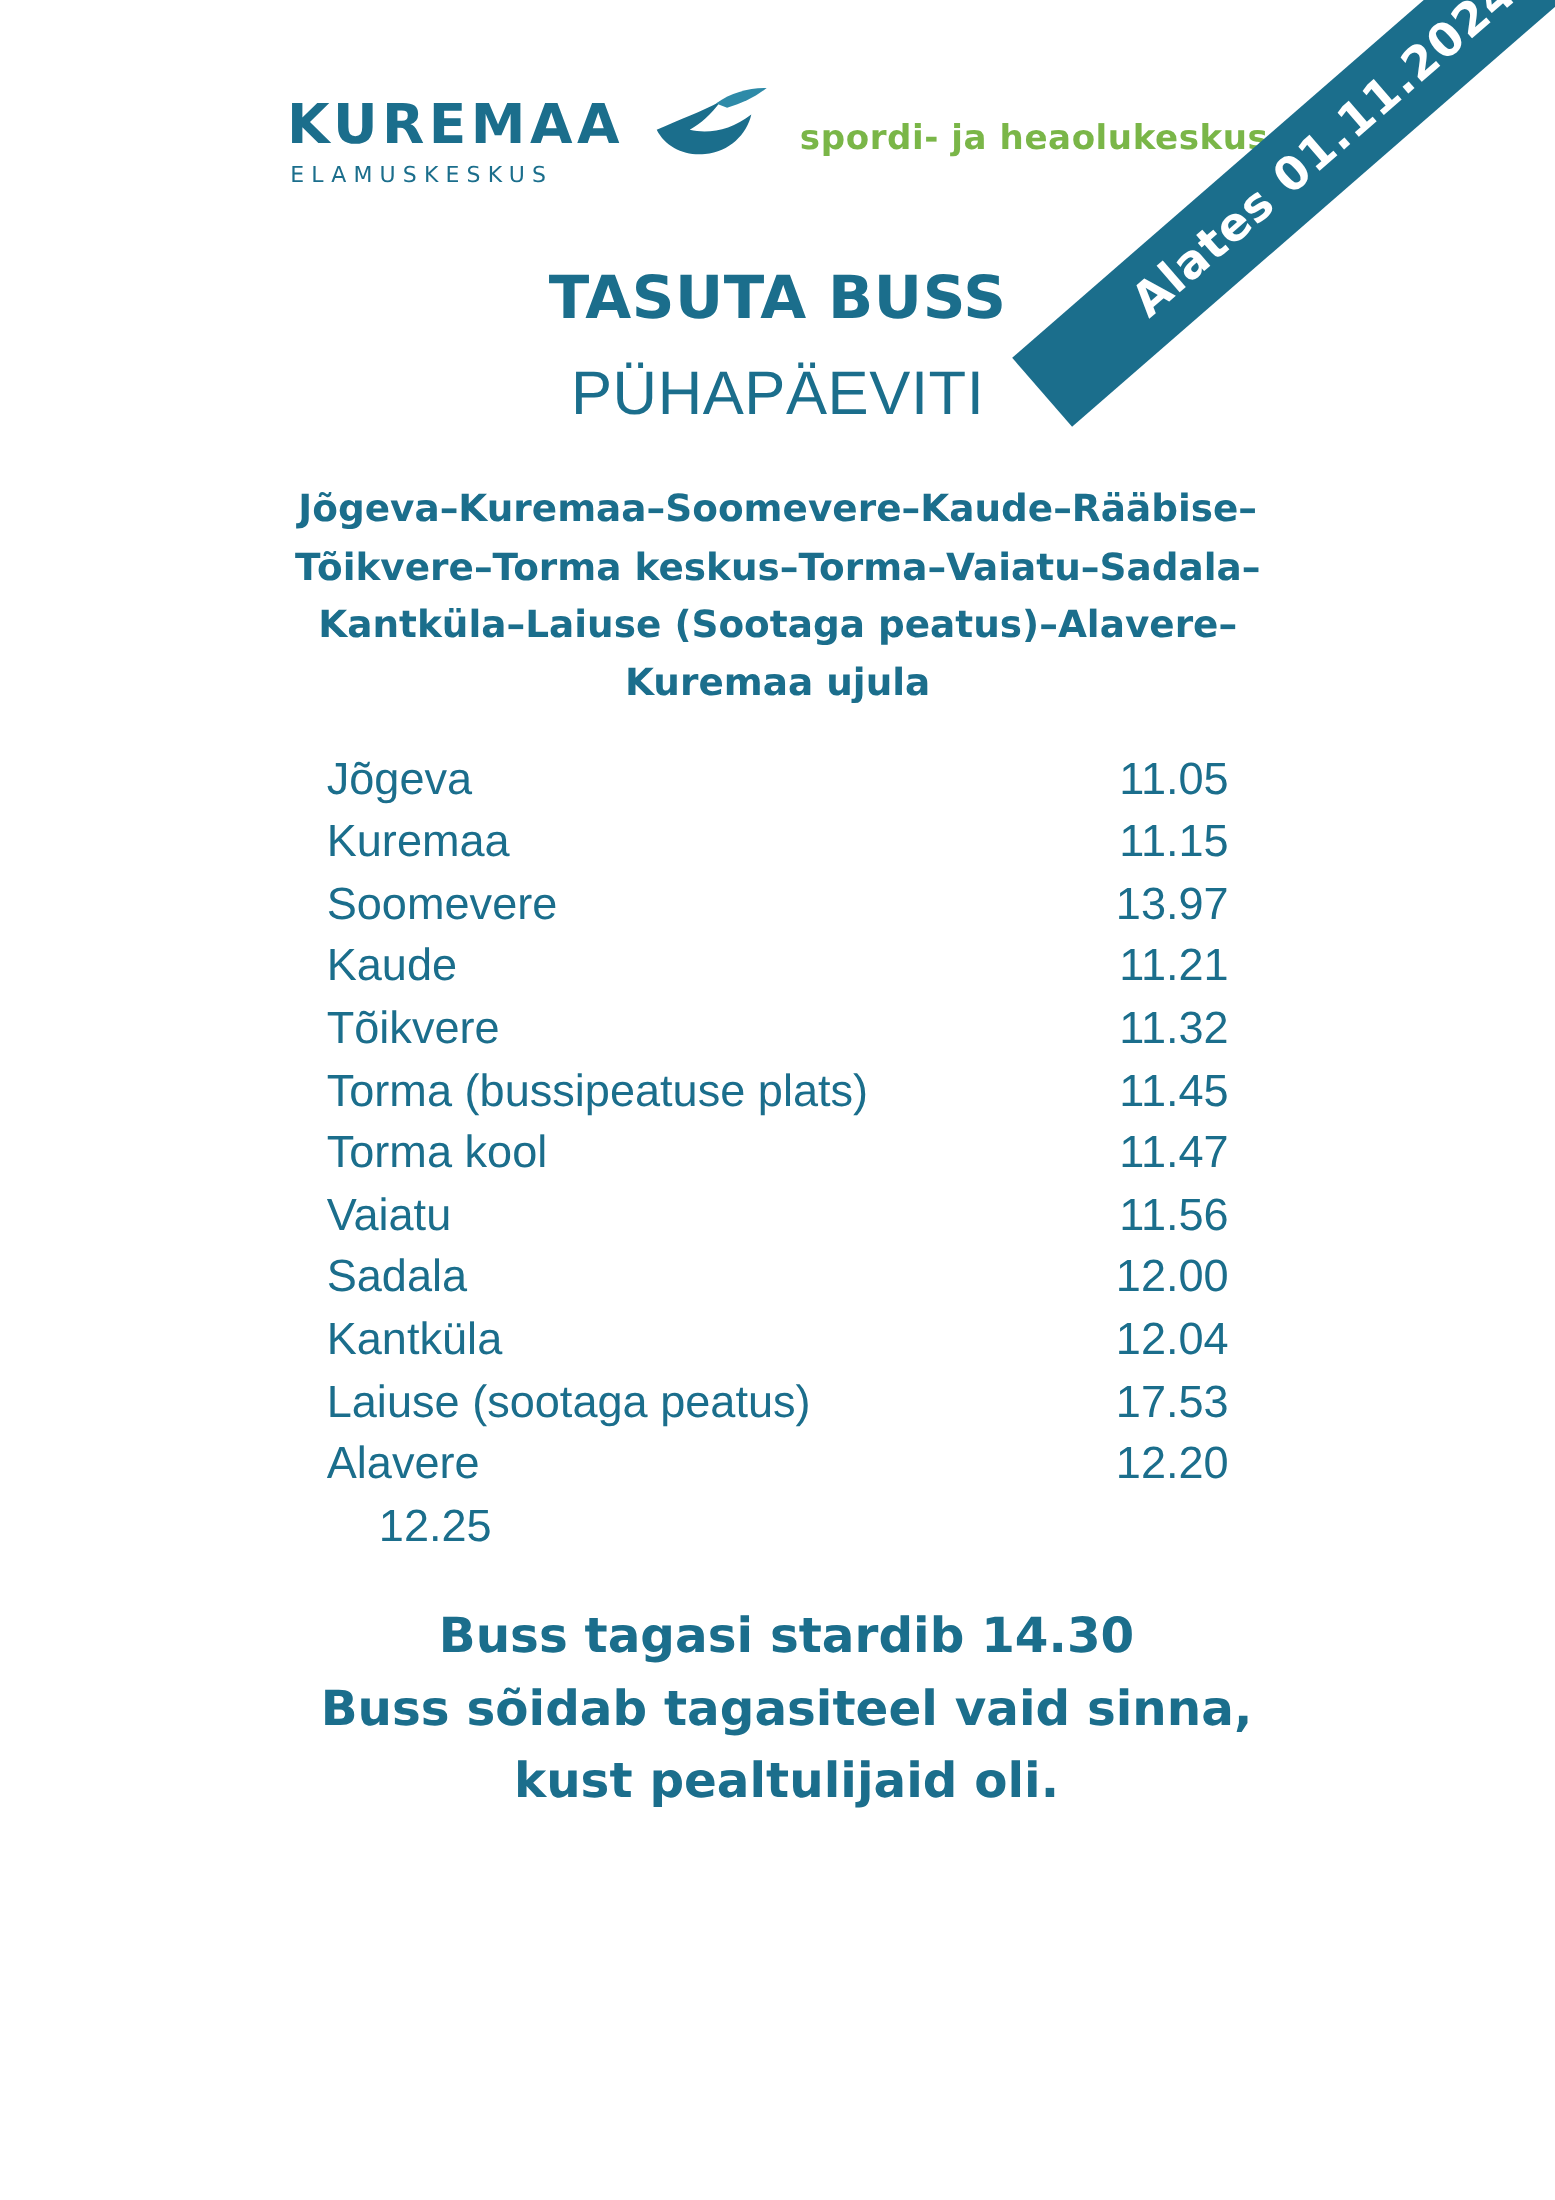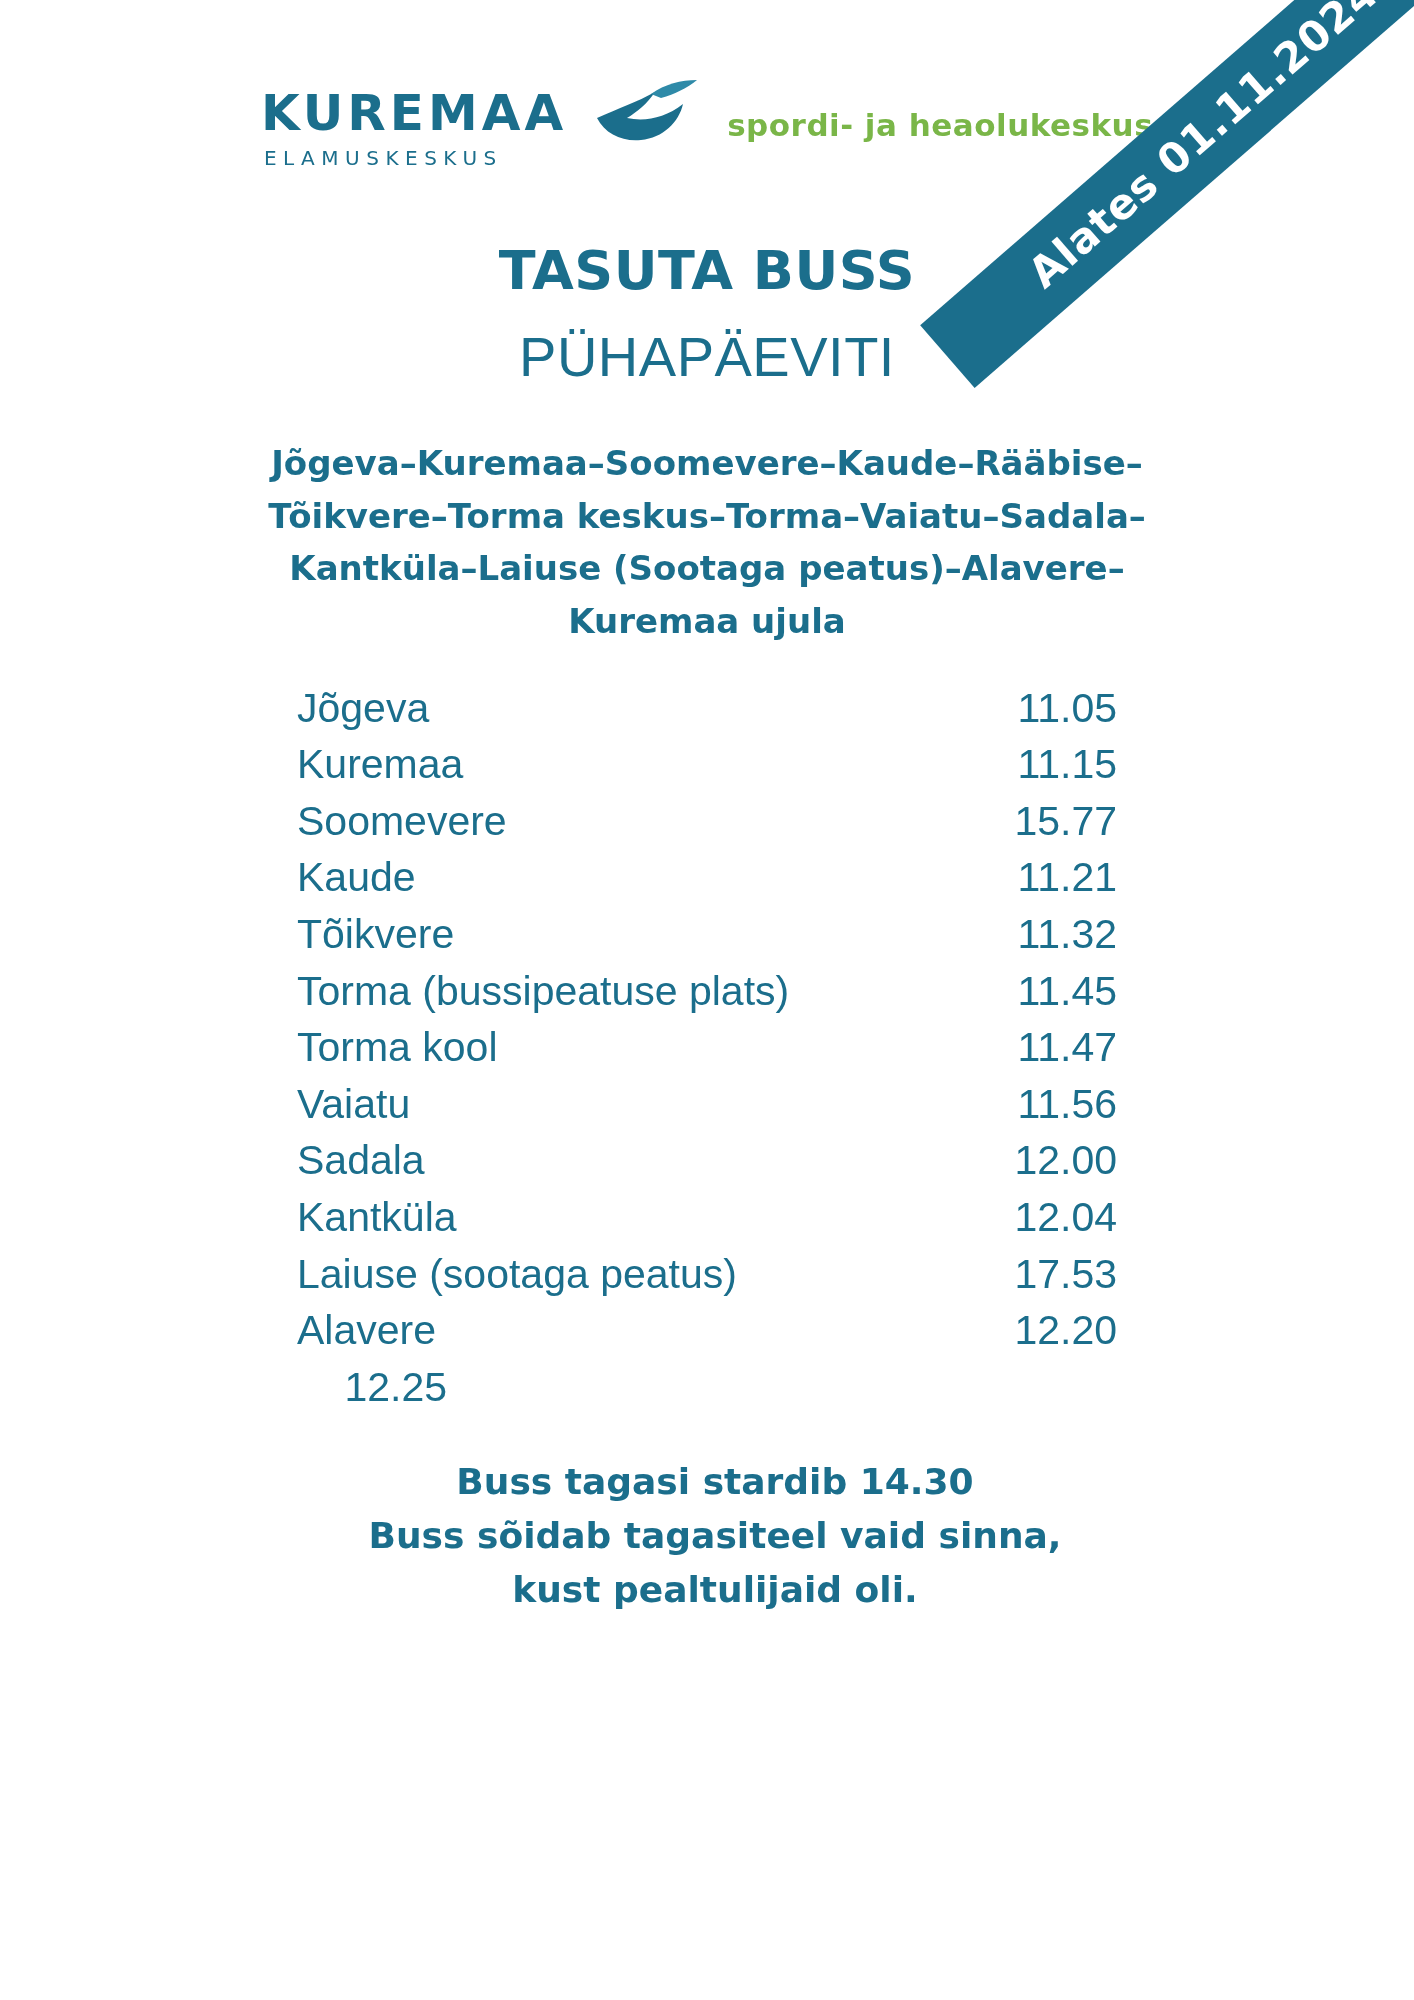--- a/index.html
+++ b/index.html
@@ -138,21 +138,21 @@
   .time {
     text-align: right;
     white-space: nowrap;
     min-width: 150px;
   }
 
   
   .footer {
     text-align: center;
     margin-top: 40px;
-    font-size: 36px;
+    font-size: 44px;
     font-weight: bold;
     color: #1b6e8c;
     line-height: 1.5;
     font-family: "DejaVu Sans", sans-serif;
     padding-left: 16px;
   }
 </style>
 </head>
 <body>
 
@@ -183,21 +183,21 @@
   <div class="row">
     <span class="stop">Jõgeva</span>
     <span class="time">11.05</span>
   </div>
   <div class="row">
     <span class="stop">Kuremaa</span>
     <span class="time">11.15</span>
   </div>
   <div class="row">
     <span class="stop">Soomevere</span>
-    <span class="time">15.77</span>
+    <span class="time">13.97</span>
   </div>
   <div class="row">
     <span class="stop">Kaude</span>
     <span class="time">11.21</span>
   </div>
   <div class="row">
     <span class="stop">Tõikvere</span>
     <span class="time">11.32</span>
   </div>
   <div class="row">

